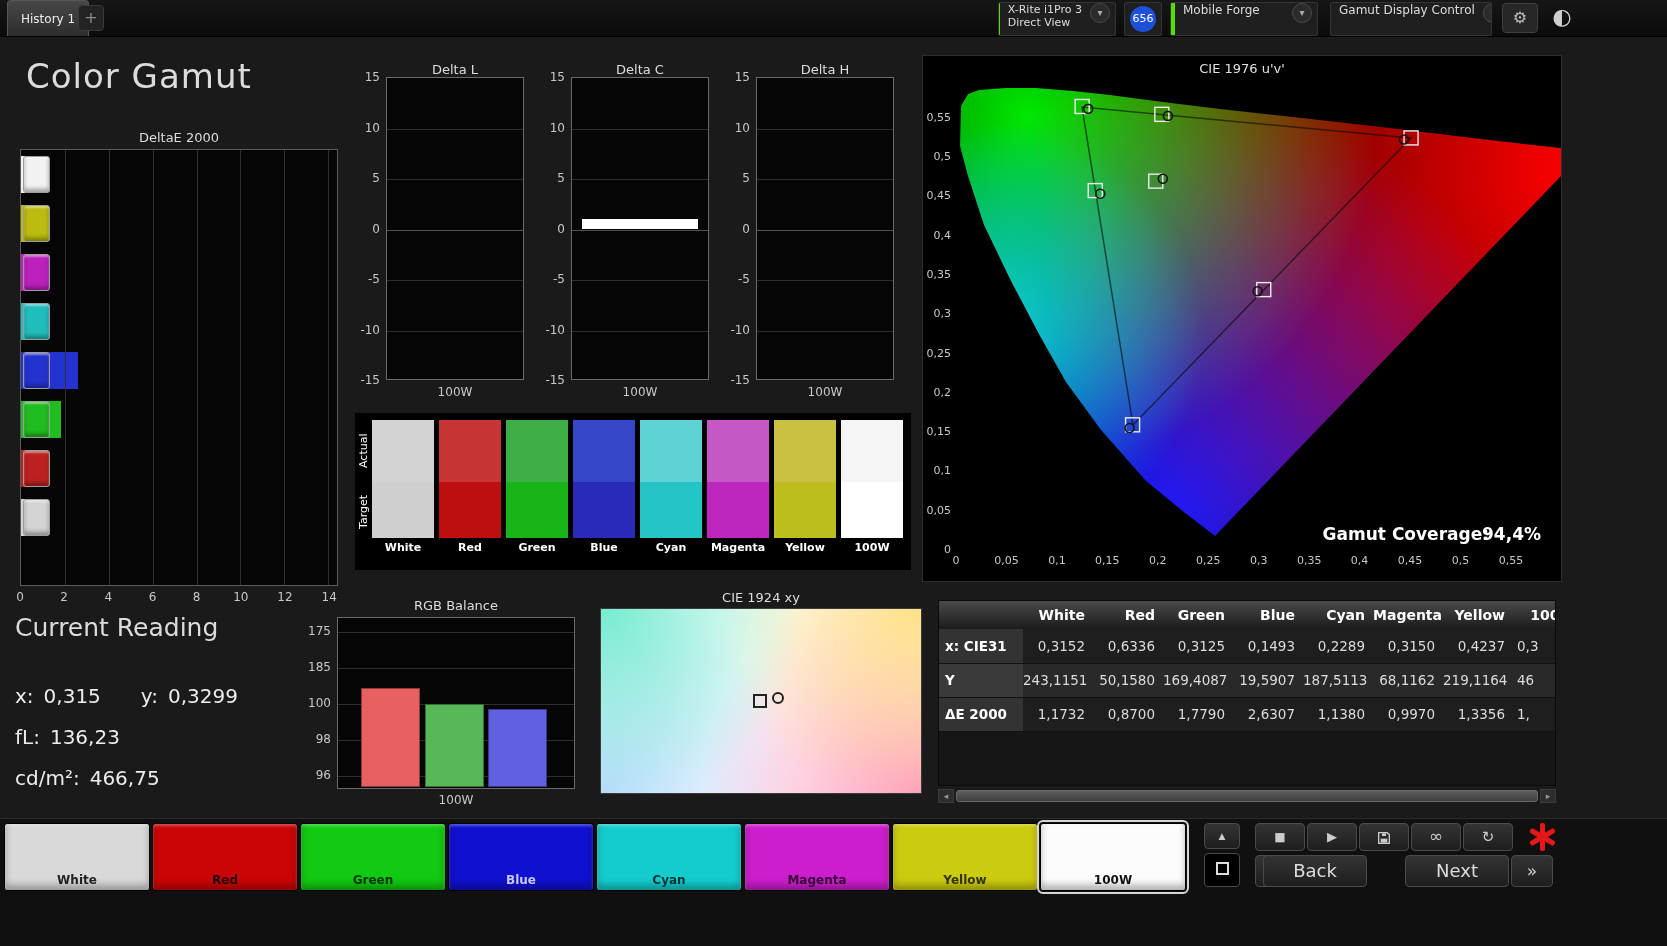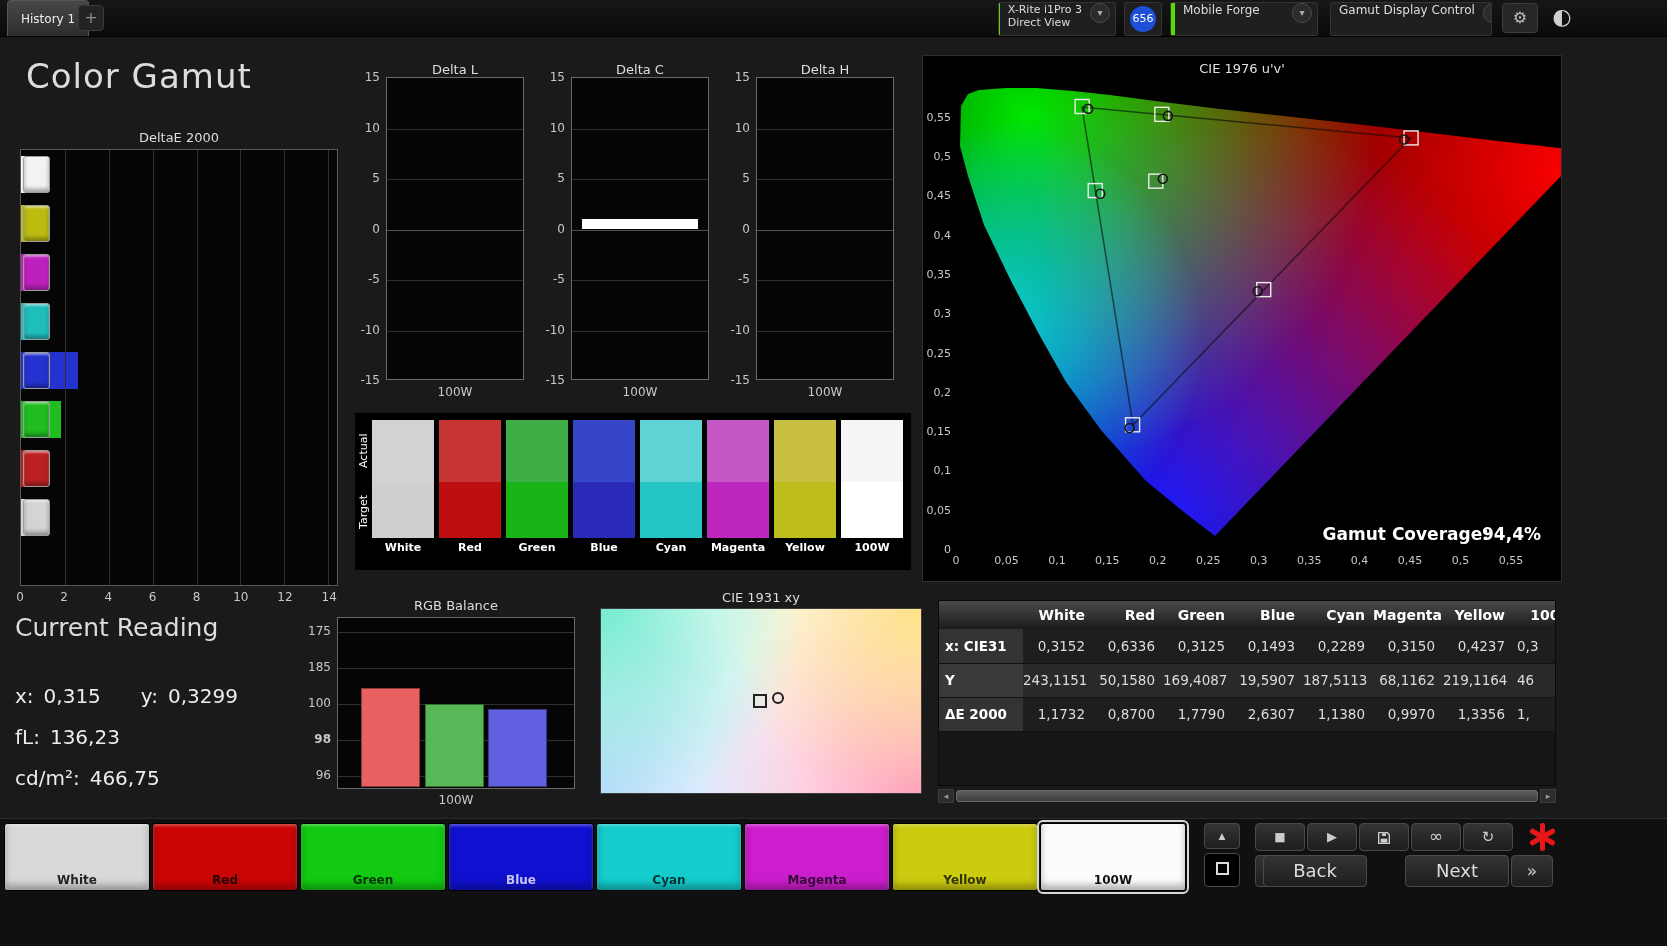--- a/index.html
+++ b/index.html
@@ -323,37 +323,37 @@
       <div class="swlab">100W</div>
     </div>
   </div>
 
 <div id="rgb-title" class="ctitle-sm">RGB Balance</div>
 <div id="rgb-body">
   <div id="rgb-ylab">
       <span style="top: 14.3333px;">175</span>
       <span style="top: 50.1667px;">185</span>
       <span style="top: 86px;">100</span>
-      <span style="top: 121.833px; font-weight: bold;">98</span>
+      <span style="top: 121.833px;">98</span>
       <span style="top: 157.667px;">96</span>
     </div>
   <div id="rgb-plot">
       <div class="hgrid" style="top: 14.3333px;"></div>
       <div class="hgrid" style="top: 50.1667px;"></div>
       <div class="hgrid" style="top: 86px;"></div>
       <div class="hgrid" style="top: 121.833px;"></div>
       <div class="hgrid" style="top: 157.667px;"></div>
       <div class="rbar" style="left: 23px; height: 99.3333px; background: rgb(232, 96, 96);"></div>
       <div class="rbar" style="left: 86.5px; height: 83.2083px; background: rgb(88, 184, 88);"></div>
       <div class="rbar" style="left: 150px; height: 77.8333px; background: rgb(96, 96, 224);"></div>
     </div>
 </div>
 <div id="rgb-xlab">100W</div>
 
-<div id="cie31-title" class="ctitle-sm">CIE 1931 xy</div>
+<div id="cie31-title" class="ctitle-sm">CIE 1924 xy</div>
 <div id="cie31">
   <div class="m-square" style="left:152px;top:85px"></div>
   <div class="m-circle" style="left:171px;top:83px"></div>
 </div>
 
 <div id="cie76">
   <svg id="cie-svg" width="638" height="525" viewBox="0 0 638 525">
     <defs>
       <clipPath id="locusClip">
         <polygon points="292,480 262,457 223,425 178,374 143,326 117,280 88,225 61,169 45,120 37,90 38,50 45,38 56,34 83,32 113,32 150,35 187,39 240,46 297,53 370,61 441,69 500,76 558,83 610,89 662,95"></polygon>

